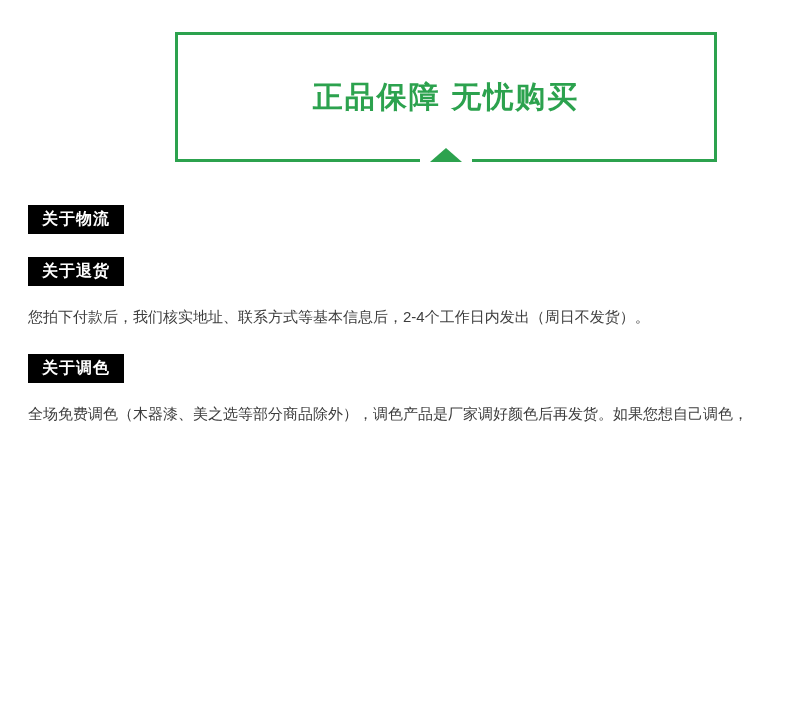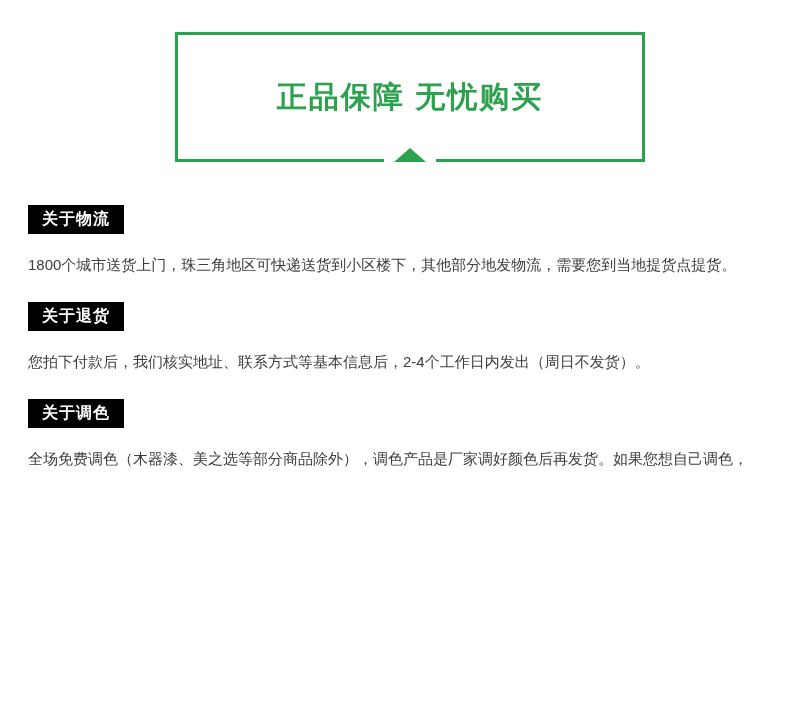--- a/index.html
+++ b/index.html
@@ -19,21 +19,21 @@
     width: 790px;
     height: 724px;
     position: relative;
   }
 
   
   .banner-wrap {
     position: absolute;
     left: 175px;
     top: 32px;
-    width: 470px;
+    width: 542px;
     height: 130px;
   }
   .banner-box {
     position: absolute;
     left: 0;
     top: 0;
     width: 100%;
     height: 100%;
     box-sizing: border-box;
     border: 3px solid #2ca24e;
@@ -118,23 +118,20 @@
     <div class="banner-box"></div>
     <div class="banner-title">正品保障 无忧购买</div>
     <div class="banner-notch"></div>
     <div class="banner-arrow"></div>
   </div>
 
   <div class="sections">
 
     <div class="section sec-logistics">
       <div class="section-tag">关于物流</div>
-      <div class="section-body">
-        <p>1800个城市送货上门，珠三角地区可快递送货到小区楼下，其他部分地发物流，需要您到当地提货点提货。</p>
-      </div>
     </div>
 
     <div class="section sec-shipping">
       <div class="section-tag">关于退货</div>
       <div class="section-body">
         <p>您拍下付款后，我们核实地址、联系方式等基本信息后，2-4个工作日内发出（周日不发货）。</p>
       </div>
     </div>
 
     <div class="section sec-color">

